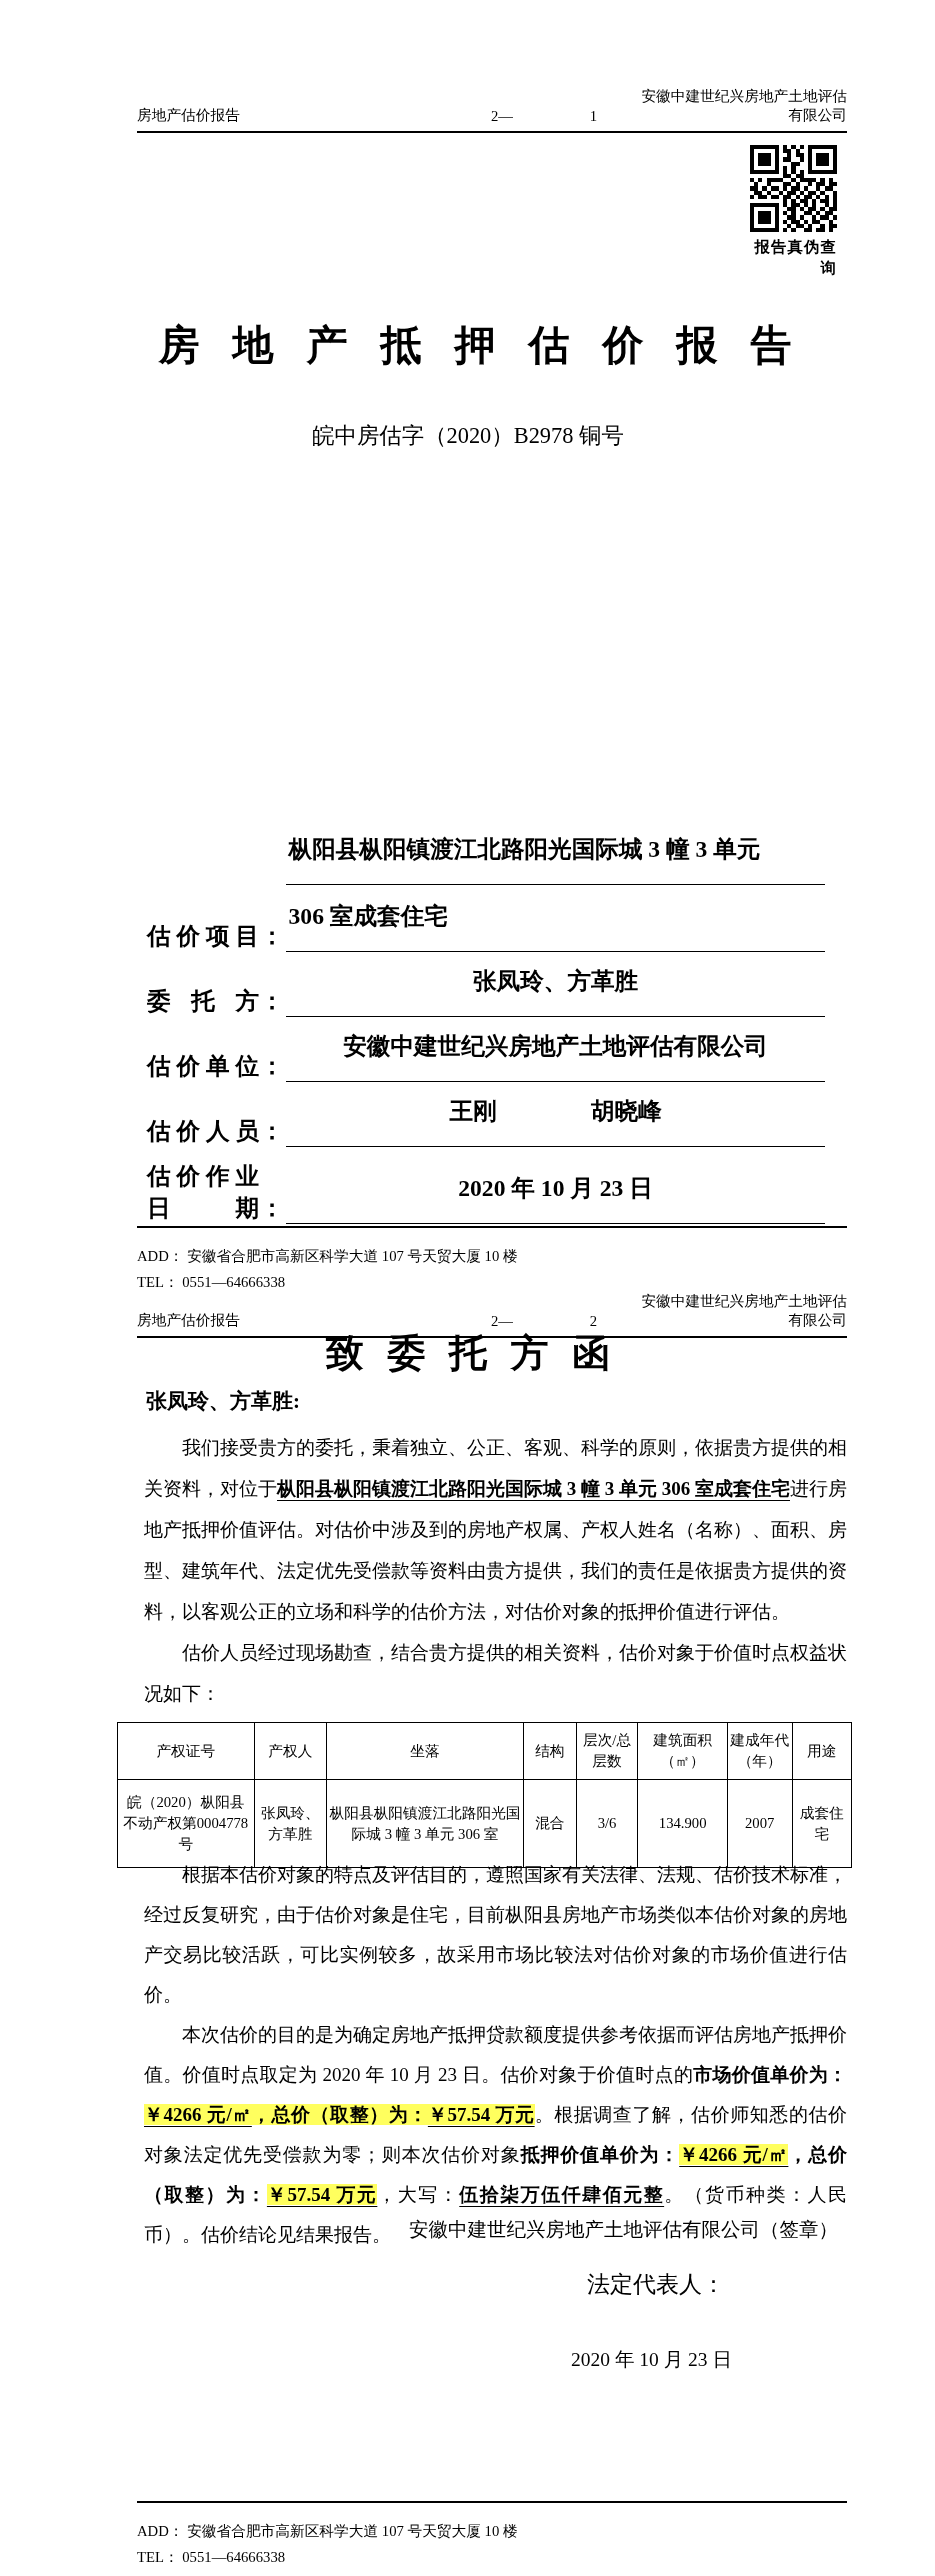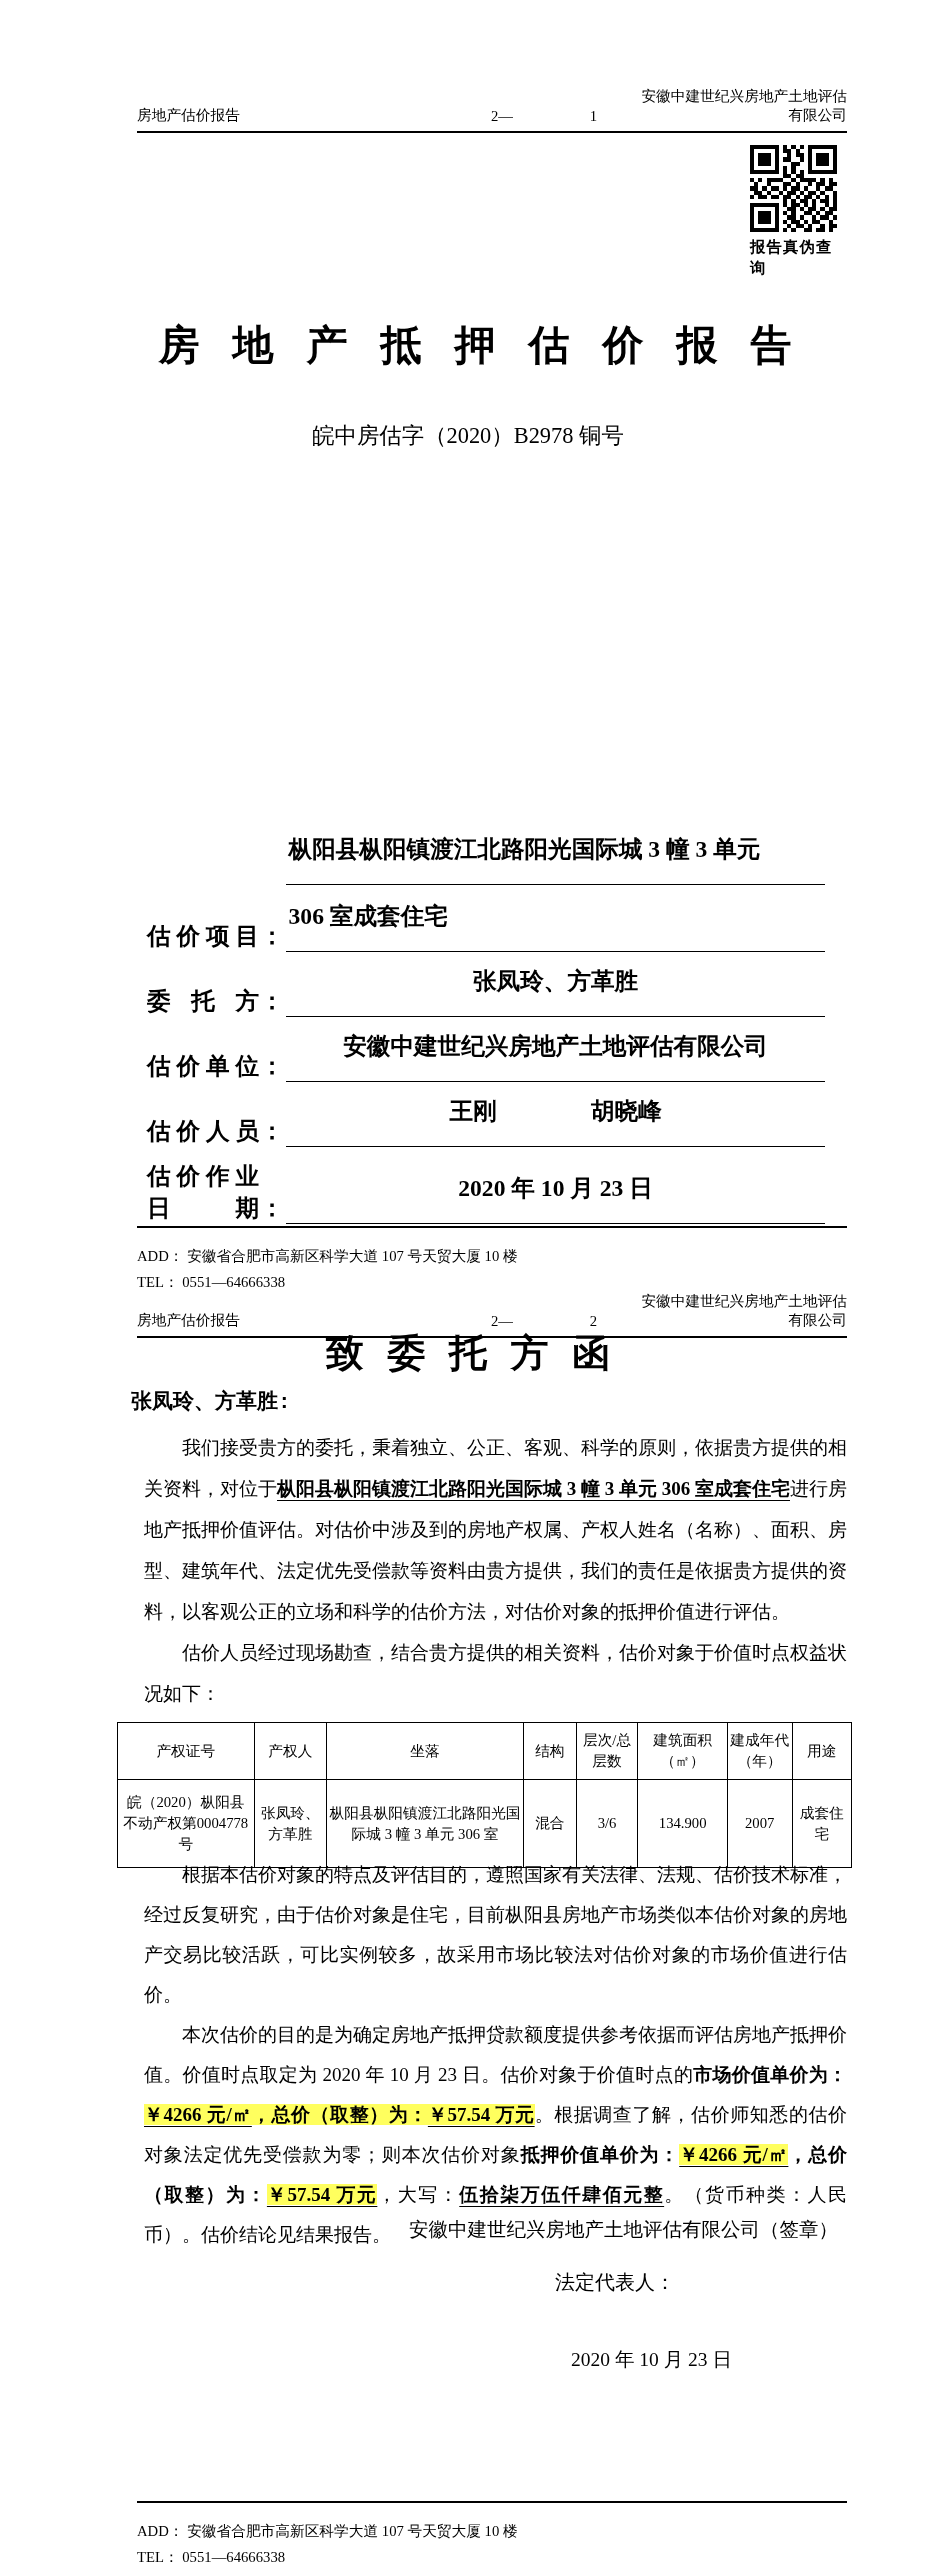--- a/index.html
+++ b/index.html
@@ -9,54 +9,54 @@
   }
   
   .runhdr{position:absolute;left:137px;width:710px;display:flex;align-items:flex-end;
     font-size:14.7px;border-bottom:2.4px solid #000;padding-bottom:5.9px;}
   .runhdr .h-left{width:354px;}
   .runhdr .h-mid{width:147px;display:flex;justify-content:space-between;padding-right:41px;box-sizing:border-box;}
   .runhdr .h-right{flex:1;text-align:right;}
   .runftr{position:absolute;left:137px;width:710px;border-top:2.4px solid #000;
     padding-top:15px;font-size:14.7px;line-height:26px;}
   
-  .qr-wrap{position:absolute;left:750px;top:145px;width:87px;text-align:left;}
+  .qr-wrap{position:absolute;left:750px;top:145px;width:87px;text-align:right;}
   .qr-wrap svg{display:block;width:87px;height:87px;}
   .qr-cap{font-size:15.3px;font-weight:bold;margin-top:4.7px;letter-spacing:1.2px;}
   .main-title{position:absolute;top:318px;width:100%;text-align:center;
     font-size:41px;font-weight:bold;margin-left:7px;}
   .main-title span{letter-spacing:33px;margin-right:-33px;}
   .doc-no{position:absolute;top:420px;width:100%;text-align:center;font-size:22.4px;font-weight:normal;}
   .fields{position:absolute;left:147px;top:833px;width:678px;font-weight:bold;font-size:23.6px;}
   .frow{display:flex;align-items:flex-end;margin-bottom:13px;}
   .flabel{display:inline-block;width:112px;text-align:justify;text-align-last:justify;}
   .fcolon{padding:0 2.4px 0 1.2px;}
   .fval{flex:1;border-bottom:1.8px solid #000;text-align:center;padding-bottom:19px;min-height:31px;}
   .fval.left{text-align:left;padding-left:2.4px;}
   .fstack{flex:1;}
   .fstack .fval{display:block;}
   .fstack .fval:first-child{margin-bottom:15.3px;}
   
   .letter-title{position:absolute;top:1328px;width:100%;text-align:center;font-size:38px;font-weight:bold;}
   .letter-title span{letter-spacing:23.6px;margin-right:-23.6px;}
-  .salutation{position:absolute;left:131px;top:1387px;font-size:21px;font-weight:bold;font-family:Liberation Mono, monospace;}
+  .salutation{position:absolute;left:146px;top:1387px;font-size:21px;font-weight:bold;}
   .body{position:absolute;left:144px;width:703px;font-size:19px;text-align:justify;}
   .body p{margin:0;text-indent:2em;}
   .body1{top:1427px;line-height:41px;}
   .body2{top:1855px;line-height:40px;}
   .b{font-weight:bold;}
   .u{text-decoration:underline;text-underline-offset:5.3px;text-decoration-thickness:1.2px;}
   .hl{background:var(--hl,#ffff5e);}
   table.reg{position:absolute;left:117px;top:1722px;width:735px;border-collapse:collapse;
     font-size:14.7px;text-align:center;table-layout:fixed;}
   table.reg th,table.reg td{border:1.2px solid #000;padding:4.7px 2.4px;line-height:21px;font-weight:normal;vertical-align:middle;}
   table.reg th{height:47px;}
   table.reg td{height:77px;}
   .sign-company{position:absolute;left:144px;top:2216px;width:694px;text-align:right;font-size:19.5px;}
-  .sign-rep{position:absolute;left:555px;top:2269px;font-size:20px;}
+  .sign-rep{position:absolute;left:587px;top:2269px;font-size:23px;}
   .sign-date{position:absolute;left:571px;top:2346px;font-size:19.5px;}
 </style>
 </head>
 <body>
 
 <div id="doc">
 
   <div class="runhdr" style="top:87px;">
     <span class="h-left">房地产估价报告</span>
     <span class="h-mid">

